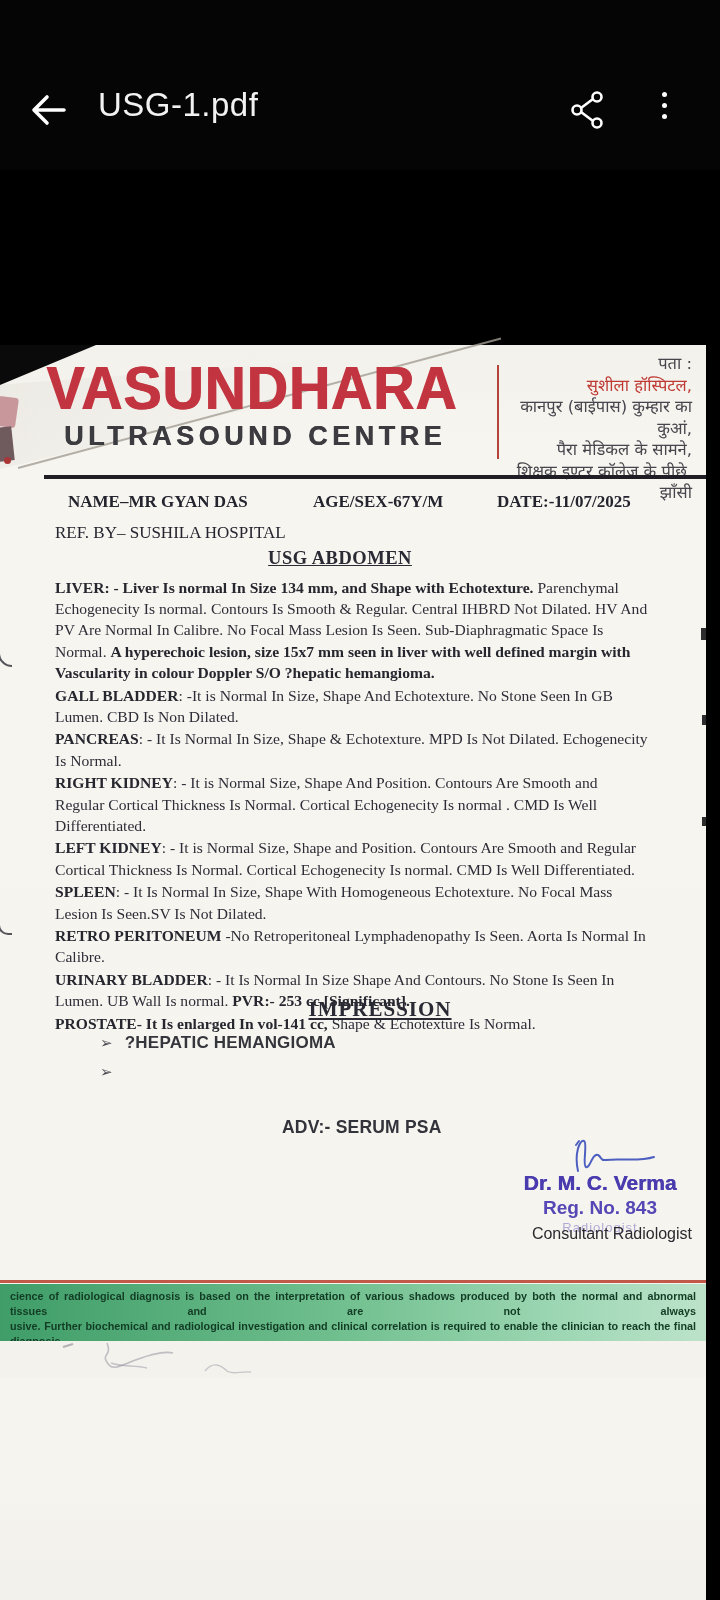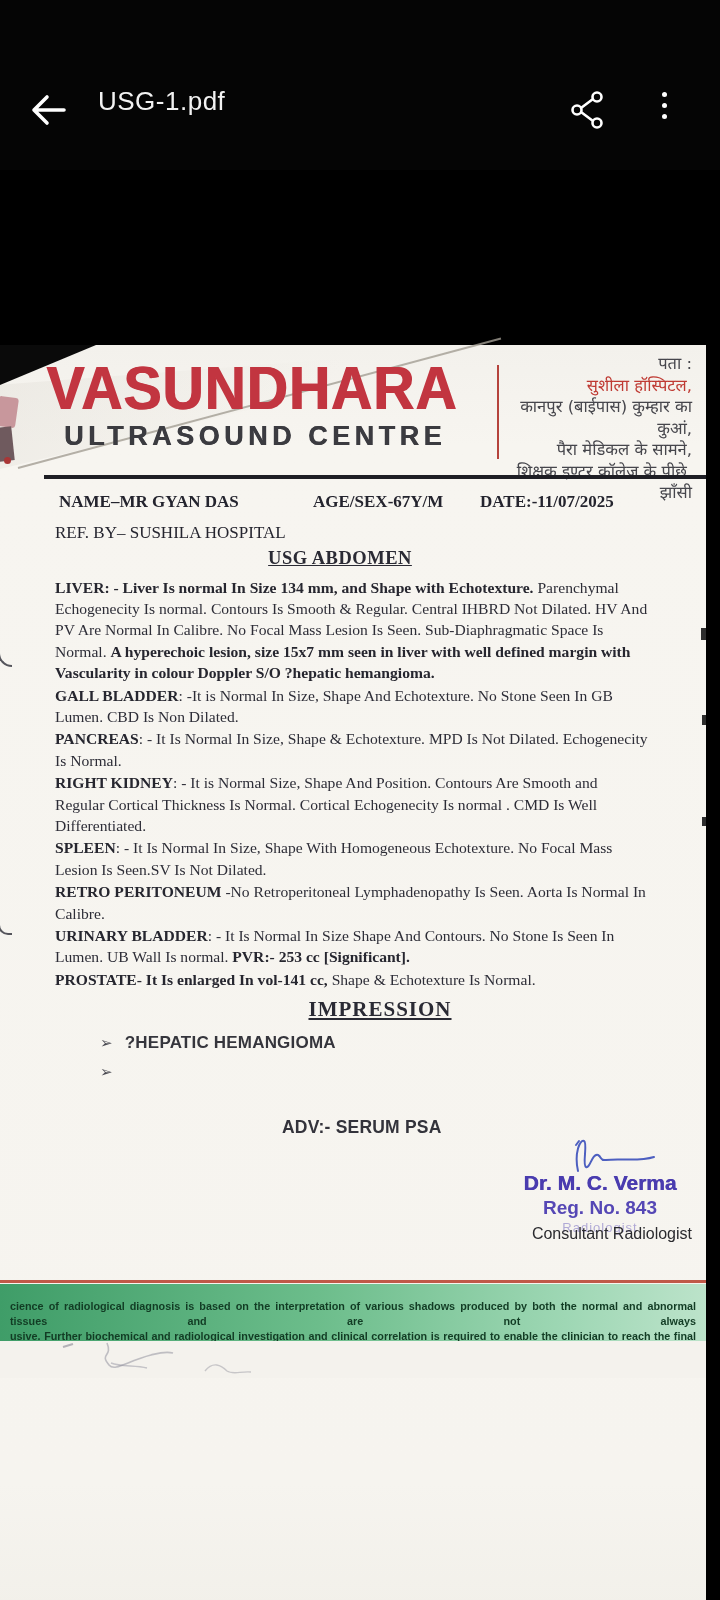--- a/index.html
+++ b/index.html
@@ -4,21 +4,21 @@
 <style>
   html,body{margin:0;padding:0;}
   body{
     width:720px;height:1600px;position:relative;background:#000;
     font-family:"Liberation Sans",sans-serif;overflow:hidden;
   }
   
   .appbar{position:absolute;left:0;top:0;width:720px;height:170px;background:#050505;}
   .back-btn{position:absolute;left:26px;top:88px;width:44px;height:44px;cursor:pointer;}
   .appbar-title{
-    position:absolute;left:98px;top:86px;color:#f2f2f2;font-size:26px;
+    position:absolute;left:98px;top:86px;color:#f2f2f2;font-size:33px;
     letter-spacing:.5px;font-family:"Liberation Sans",sans-serif;font-weight:400;
   }
   .share-btn{position:absolute;left:568px;top:88px;width:40px;height:44px;cursor:pointer;}
   .kebab-btn{position:absolute;left:648px;top:86px;width:32px;height:48px;cursor:pointer;}
   .kebab-btn .dot{width:5px;height:5px;border-radius:50%;background:#fff;margin:6px auto;}
   
   .page{
     position:absolute;left:0;top:345px;width:706px;height:1264px;
     background:linear-gradient(180deg,#f3f1ec 0%,#f7f5f0 8%,#f6f4ef 90%,#f2f0ea 100%);
   }
@@ -47,23 +47,23 @@
   .address{
     position:absolute;right:14px;top:8px;width:200px;text-align:right;
     font-size:16.5px;line-height:21.5px;color:#46464c;
     font-family:"DejaVu Sans","Liberation Sans",sans-serif;
   }
   .addr-line.red{color:#bf3a33;}
   
   .rule{position:absolute;left:44px;top:130px;width:662px;height:4px;background:#1e1e24;}
   .meta{position:absolute;left:0;top:147px;width:706px;font-family:"Liberation Serif",serif;
     color:#24242e;font-size:17px;font-weight:600;}
-  .meta .name{position:absolute;left:59px;top:0;text-align:center;}
+  .meta .name{position:absolute;left:68px;top:0;text-align:center;}
   .meta .agesex{position:absolute;left:313px;top:0;}
-  .meta .date{position:absolute;left:480px;top:0;}
+  .meta .date{position:absolute;left:497px;top:0;}
   .meta .ref{position:absolute;left:55px;top:31px;font-weight:500;}
   
   .usg-heading{
     position:absolute;left:0;top:203px;width:680px;text-align:center;
     font-family:"Liberation Serif",serif;font-size:18.5px;font-weight:700;
     color:#2a2a34;text-decoration:underline;letter-spacing:.5px;
   }
   .findings{position:absolute;left:55px;top:232px;width:594px;
     font-family:"Liberation Serif",serif;font-size:15.6px;line-height:21.2px;color:#2d2d37;}
   .para{margin:0 0 1.5px 0;}
@@ -86,21 +86,21 @@
   .stamp .doc-name{font-size:21px;font-weight:700;color:#4a3caf;text-shadow:.5px 0 currentColor;}
   .stamp .reg-no{font-size:19px;font-weight:700;color:#5547b5;margin-top:2px;}
   .stamp .faded{font-size:13px;color:#6c60bd;opacity:.5;filter:blur(.4px);margin-top:1px;letter-spacing:1px;}
   .consultant{position:absolute;left:480px;top:880px;width:212px;text-align:right;
     font-size:16px;color:#2a2a2e;}
   
   .accent-line{position:absolute;left:0;top:935px;width:706px;height:2.5px;background:#c05948;}
   .footer-band{
     position:absolute;left:0;top:939px;width:706px;height:57px;
     background:linear-gradient(90deg,#3f9d68 0%,#6cbd8b 45%,#9ed7b4 80%,#bce3ca 100%);
-    padding:15px 10px;box-sizing:border-box;
+    padding:5px 10px;box-sizing:border-box;
     font-size:10.8px;font-weight:700;color:#123c24;line-height:15px;
   }
   .footer-band .jline{text-align:justify;text-align-last:justify;}
   .footer-band .cline{text-align:center;margin-top:1px;letter-spacing:.3px;}
   
   .scribble-strip{position:absolute;left:0;top:996px;width:706px;height:37px;background:#f4f2ed;}
   
   .edge-mark{position:absolute;background:#2d2d2d;}
   .m1{right:0;top:283px;width:5px;height:12px;}
   .m2{right:0;top:370px;width:4px;height:10px;}
@@ -164,20 +164,21 @@
     <span class="date">DATE:-11/07/2025</span>
     <span class="ref">REF. BY– SUSHILA HOSPITAL</span>
   </div>
 
   <div class="usg-heading">USG ABDOMEN</div>
   <div class="findings" id="findings">
       <div class="para"><b>LIVER: - Liver Is normal In Size 134 mm, and Shape with Echotexture. </b><span>Parenchymal Echogenecity Is normal. Contours Is Smooth &amp; Regular. Central IHBRD Not Dilated. HV And PV Are Normal In Calibre. No Focal Mass Lesion Is Seen. Sub-Diaphragmatic Space Is Normal. </span><b>A hyperechoic lesion, size 15x7 mm seen in liver with well defined margin with Vascularity in colour Doppler  S/O ?hepatic hemangioma.</b></div>
       <div class="para gap"><b>GALL BLADDER</b><span>: -It is Normal In Size, Shape And Echotexture. No Stone Seen In GB Lumen. CBD Is Non Dilated.</span></div>
       <div class="para gap"><b>PANCREAS</b><span>: - It Is Normal In Size, Shape &amp; Echotexture. MPD Is Not Dilated. Echogenecity Is Normal.</span></div>
       <div class="para gap"><b>RIGHT KIDNEY</b><span>: - It is Normal Size, Shape And Position. Contours Are Smooth and Regular Cortical Thickness Is Normal. Cortical Echogenecity Is normal . CMD Is Well Differentiated.</span></div>
+      <div class="para gap"><b>LEFT KIDNEY</b><span>: - It is Normal Size, Shape and Position. Contours Are Smooth and Regular Cortical Thickness Is Normal. Cortical Echogenecity Is normal. CMD Is Well Differentiated.</span></div>
       <div class="para gap"><b>SPLEEN</b><span>: - It Is Normal In Size, Shape With Homogeneous Echotexture. No Focal Mass Lesion Is Seen.SV Is Not Dilated.</span></div>
       <div class="para gap"><b>RETRO PERITONEUM</b><span> -No Retroperitoneal Lymphadenopathy Is Seen. Aorta Is Normal In Calibre.</span></div>
       <div class="para gap"><b>URINARY BLADDER</b><span>: - It Is Normal In Size Shape And Contours.  No Stone Is Seen In Lumen. UB Wall Is normal. </span><b>PVR:- 253 cc [Significant].</b></div>
       <div class="para gap"><b>PROSTATE- It Is enlarged In vol-141 cc,</b><span> Shape &amp; Echotexture Is Normal.</span></div>
     </div>
 
   <div class="impression-heading">IMPRESSION</div>
   <div class="impression-list" id="impression-list">
       <div class="imp-item">
         <span class="imp-bullet">➢</span>

